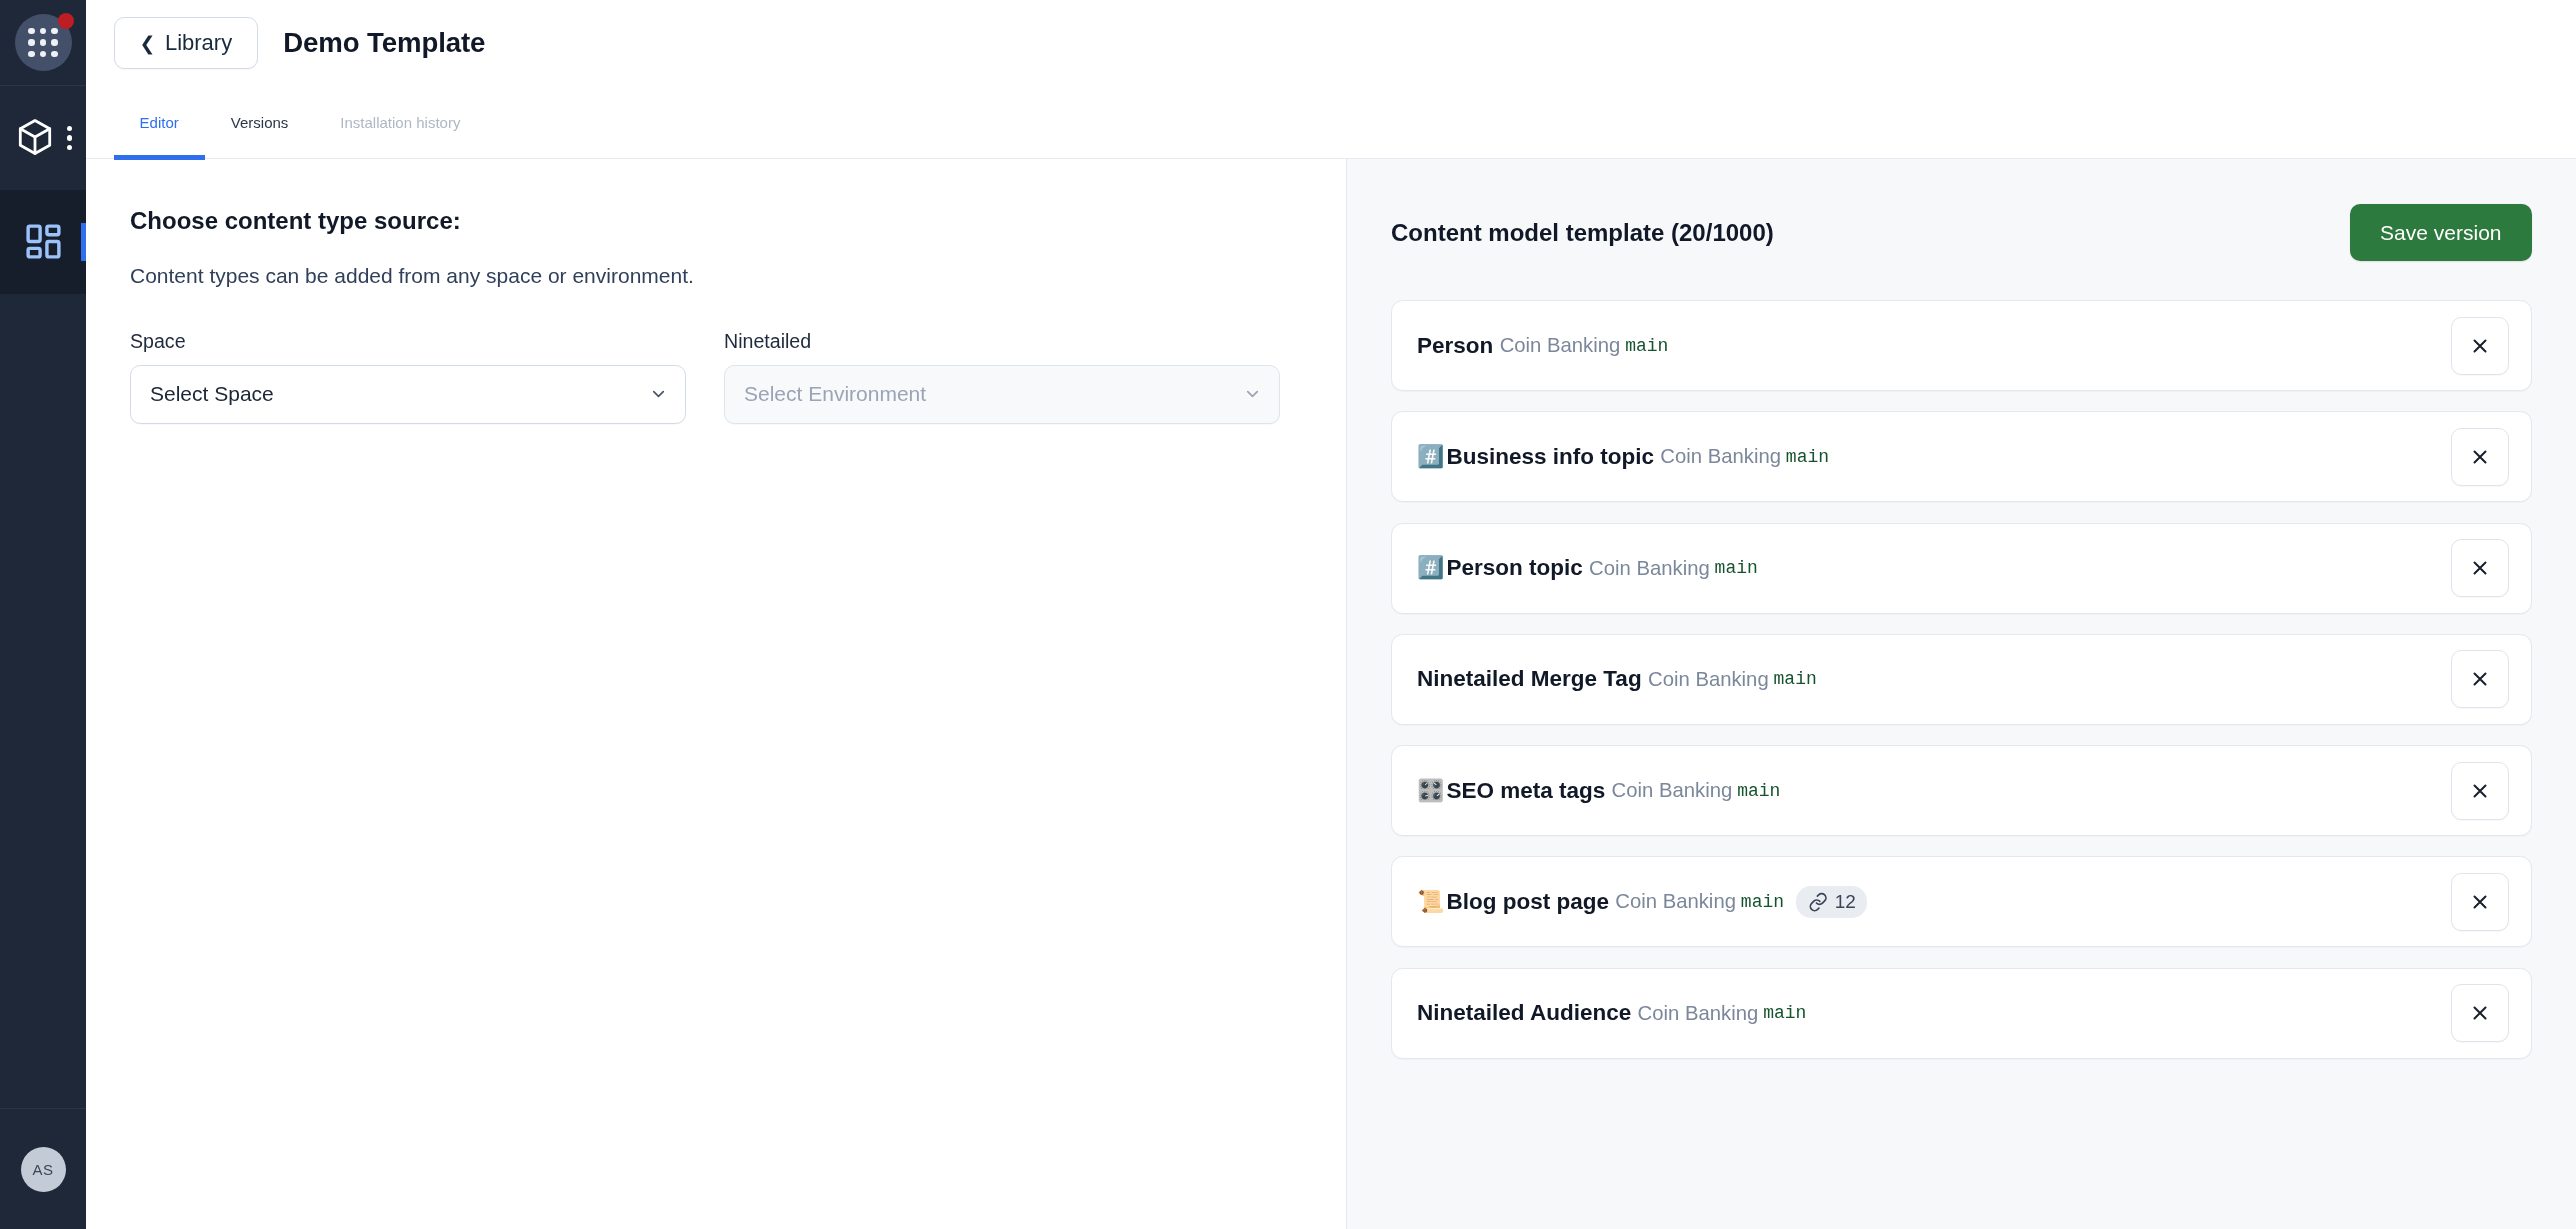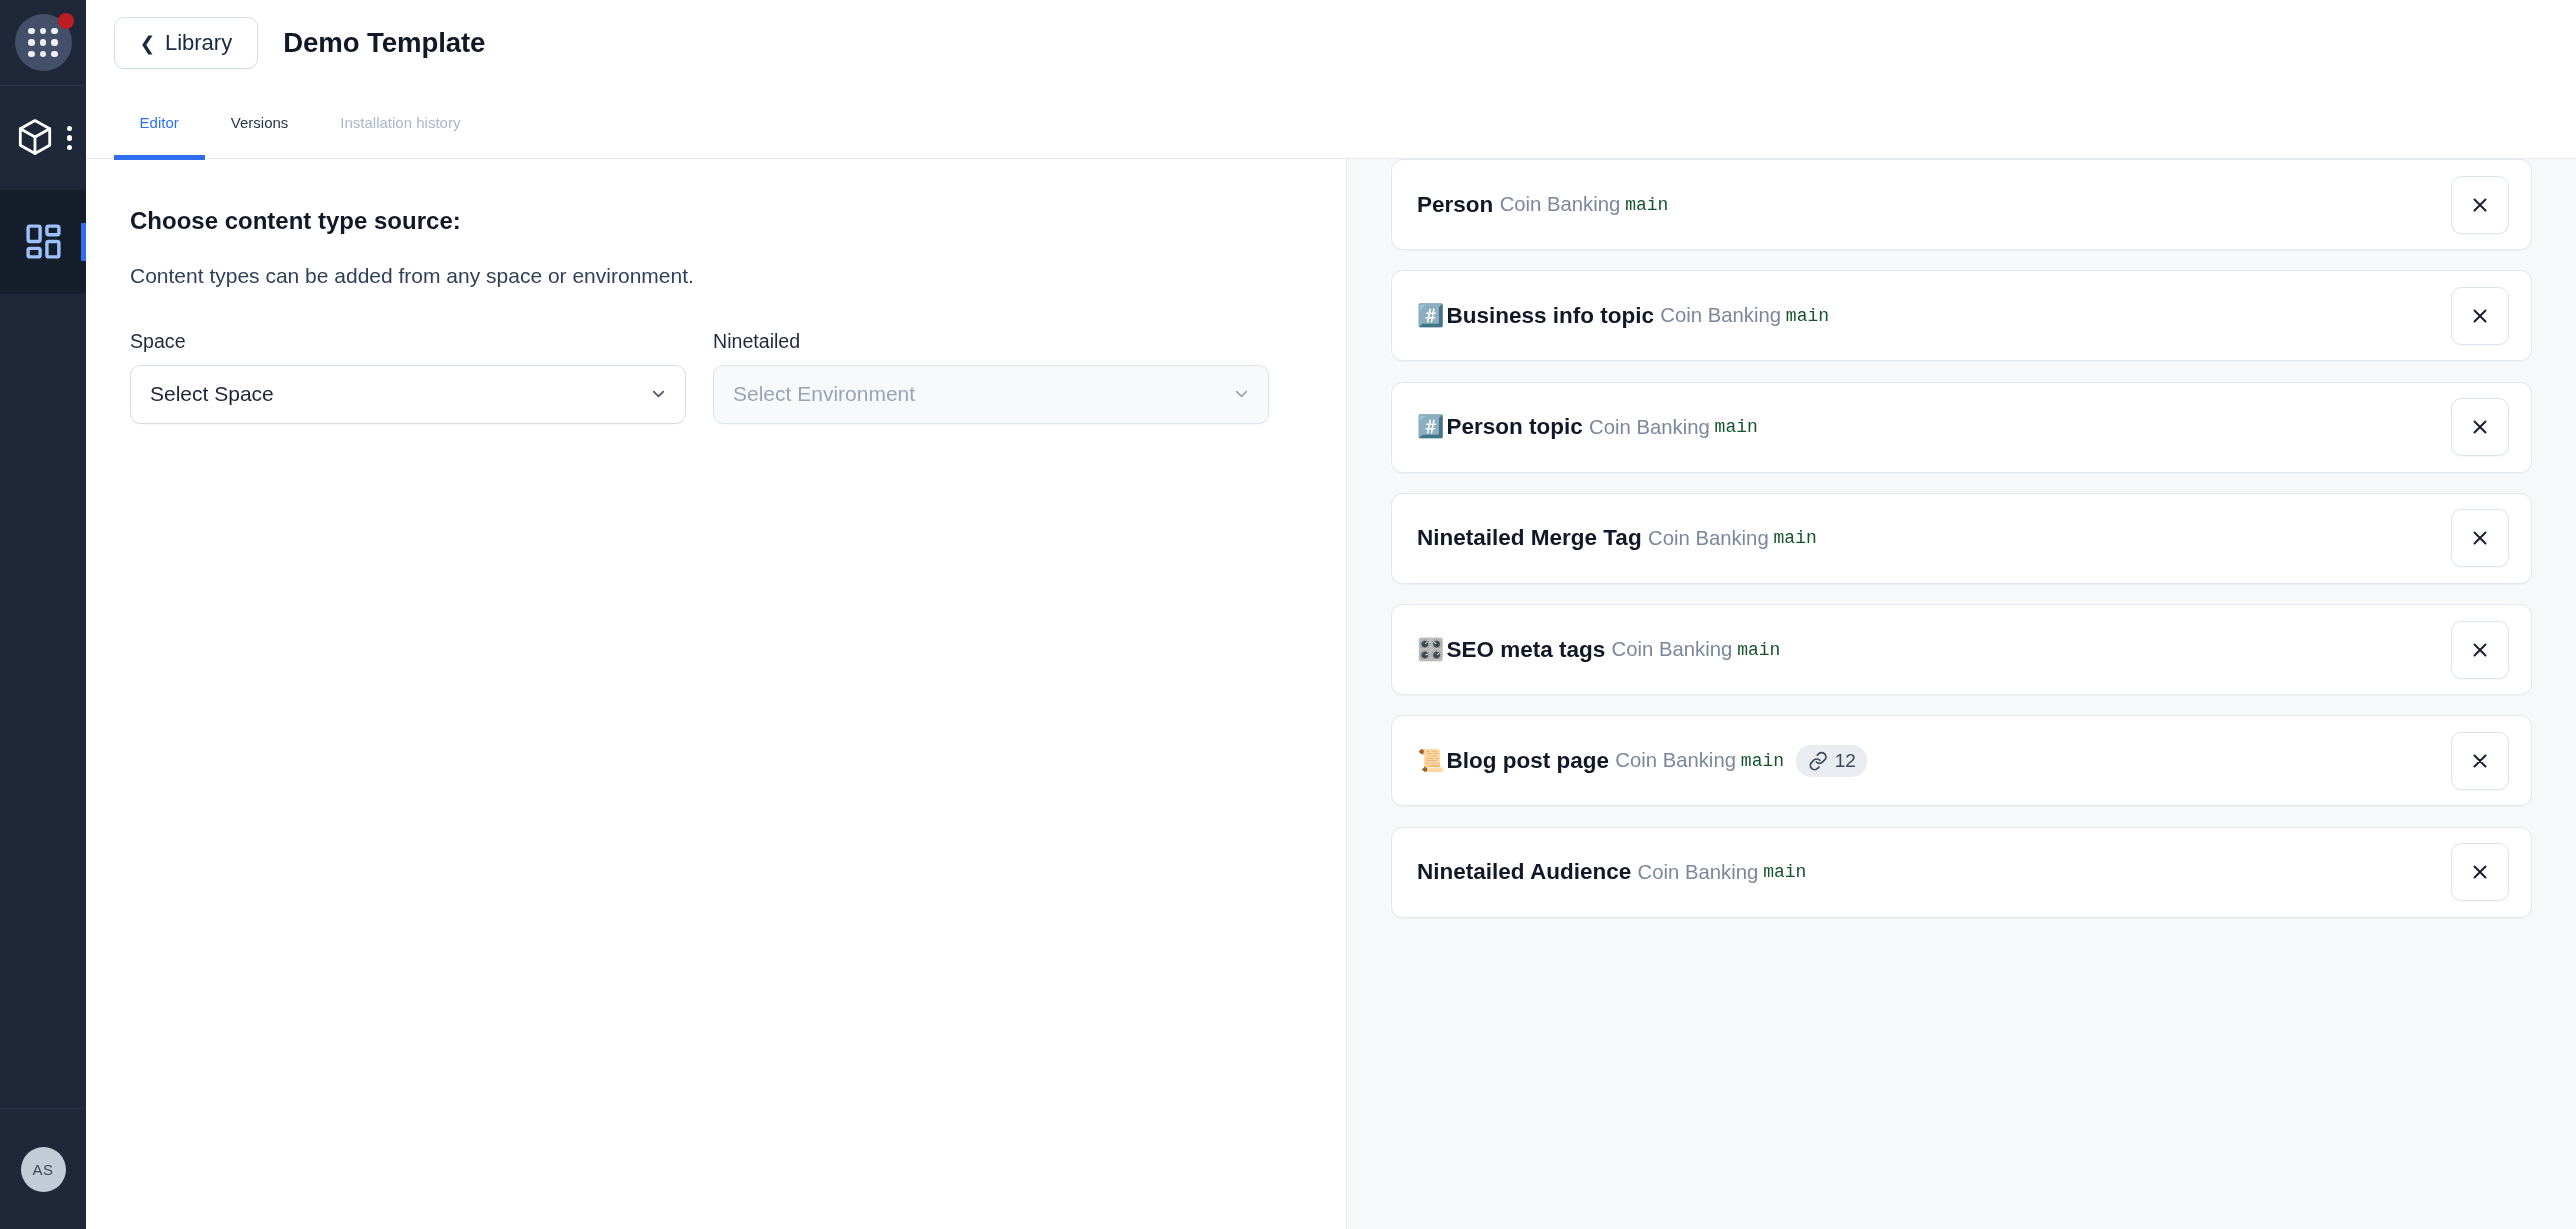--- a/index.html
+++ b/index.html
@@ -87,21 +87,21 @@
   .tab.disabled{color:#aeb7c4;cursor:default;text-align:right;}
 
   .body{flex:1;display:flex;min-height:0;}
 
   
   .left-col{
     flex:1 1 auto;min-width:0;padding:48px 44px 0 44px;background:#fff;
   }
   .h-section{font-size:24px;font-weight:700;color:#111827;margin-bottom:29px;}
   .p-desc{font-size:21px;color:#31405a;margin-bottom:42px;}
-  .fields{display:flex;gap:27px;}
+  .fields{display:flex;gap:38px;}
   .field{flex:0 0 556px;max-width:556px;}
   .field-label{font-size:19.6px;color:#1f2a3c;margin-bottom:11.6px;}
   .select{
     position:relative;height:59px;border:0.7px solid #d3dce6;border-radius:10.2px;
     background:#fff;display:flex;align-items:center;padding:0 42px 0 19px;
     font-size:21px;color:#1b2737;cursor:pointer;
     box-shadow:0 0.7px 0 rgba(16,24,40,.03);
   }
   .select.disabled{background:#f7f9fb;border-color:#dde4ec;color:#9aa4b4;cursor:default;}
   .select .caret{
@@ -252,20 +252,24 @@
                 <svg viewBox="0 0 24 24" fill="none" stroke="#9aa4b4" stroke-width="2.2" stroke-linecap="round" stroke-linejoin="round">
                     <path d="M6 9l6 6 6-6"></path>
                   </svg>
               </span>
             </div>
           </div>
         </div>
       </section>
 
       <aside class="right-col">
+        <div class="right-head">
+          <div class="right-title">Content model template (20/1000)</div>
+          <button class="btn-save">Save version</button>
+        </div>
 
         <div class="ct-list">
             <div class="ct-row">
               <div class="ct-left">
                 <span class="ct-name">Person</span>
                 <span class="ct-space">Coin Banking</span>
                 <span class="ct-env">main</span>
               </div>
               <button class="btn-x">
                 <span>

